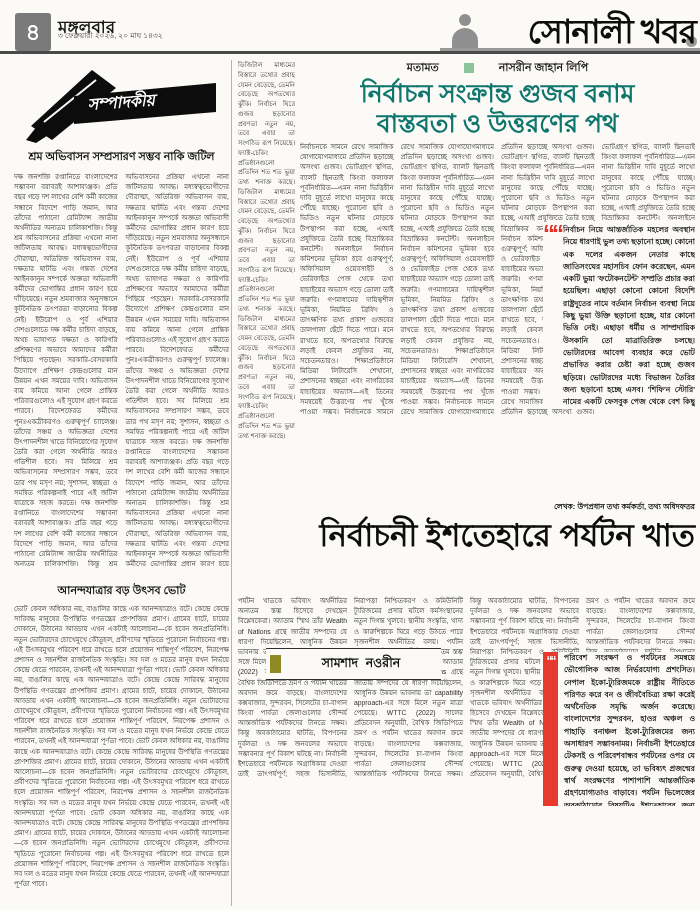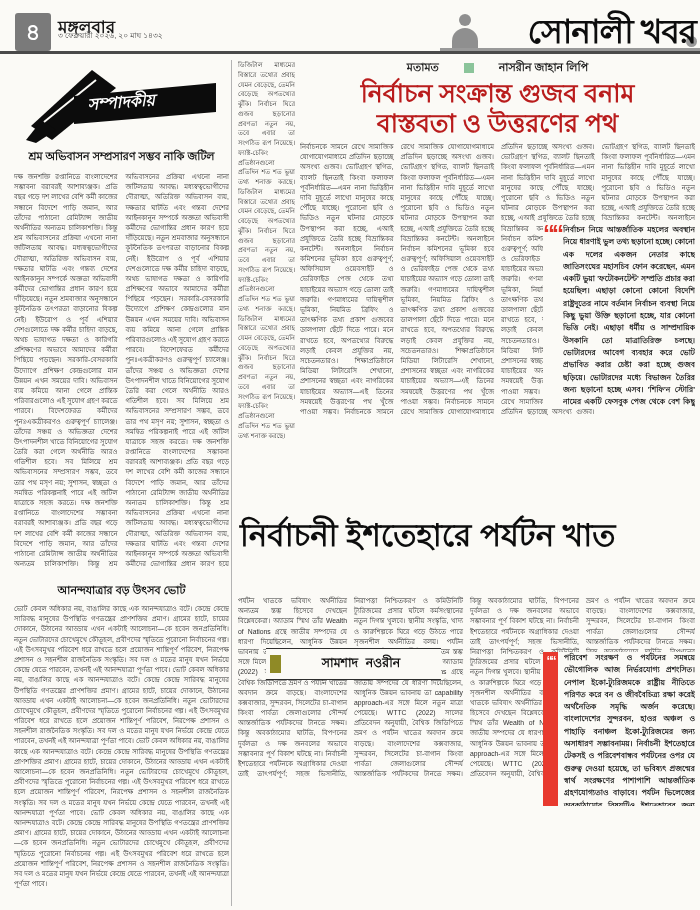--- a/index.html
+++ b/index.html
@@ -26,30 +26,30 @@
   .edlogo{left:26px;top:60px;width:192px;height:84px;}
   .ed-title{left:14px;top:148px;width:215px;font-size:11px;font-weight:800;text-align:center;color:#111;}
   .ed-body{left:14px;top:172px;width:215px;height:406px;column-count:2;column-gap:8px;}
   .ed-sub{left:14px;top:582px;width:215px;font-size:11px;font-weight:800;text-align:center;color:#111;}
   .ed-body2{left:14px;top:604px;width:215px;height:300px;}
   
   .op-colA{left:238px;top:60px;width:57px;height:450px;font-size:6.5px;}
   .kicker{left:300px;top:60px;width:395px;height:16px;display:flex;justify-content:center;align-items:center;gap:25px;
           font-size:11px;font-weight:700;color:#1a1a1a;}
   .ksq{width:10px;height:10px;background:#8bc49a;display:inline-block;}
-  .op-title{left:298px;top:79px;width:399px;text-align:center;font-size:25px;line-height:1.18;font-weight:800;color:#b91c1c;}
+  .op-title{left:298px;top:79px;width:399px;text-align:center;font-size:25px;line-height:1.18;font-weight:800;color:#0f766e;}
   .op-body{left:300px;top:142px;width:395px;height:358px;column-count:4;column-gap:7px;}
   .credit{left:440px;top:501px;width:255px;font-size:7.5px;font-weight:700;text-align:right;color:#111;}
   
   .quote1{left:543px;top:224px;width:152px;height:184px;background:#fbfaf6;display:flex;}
   .q1marks{width:20px;font-size:24px;line-height:0.8;font-weight:800;color:#e03228;letter-spacing:-3px;}
   .q1marks::before{content:"\201C\201C";}
   .qtext{flex:1;font-size:7.6px;font-weight:700;line-height:1.62;text-align:justify;color:#141414;overflow:hidden;}
   
-  .a2-title{left:240px;top:518px;width:455px;text-align:left;font-size:31px;line-height:1.15;font-weight:800;color:#0d0d0d;}
+  .a2-title{left:240px;top:518px;width:455px;text-align:right;font-size:31px;line-height:1.15;font-weight:800;color:#0d0d0d;}
   .a2-body{left:238px;top:596px;width:457px;height:309px;column-count:4;column-gap:7px;}
   .byline2{left:266px;top:648px;width:175px;height:30px;background:#fbfaf6;display:flex;align-items:center;
            border-top:1.5px solid #2e2e2e;border-bottom:1.5px solid #2e2e2e;}
   .bsq{width:11px;height:18px;background:#8f8a26;margin-left:4px;}
   .bname{flex:1;text-align:center;font-size:12.5px;font-weight:800;color:#111;font-family:Liberation Mono, monospace;}
   
   .quote2{left:543px;top:652px;width:152px;height:154px;background:#fbfaf6;display:flex;}
   .q2bar{width:15px;background:#e8392e;color:#fff;font-size:12px;font-weight:800;text-align:center;line-height:1;padding-top:3px;letter-spacing:-2px;}
   .q2bar::before{content:"\201C\201C";}
   .quote2 .qtext{padding-left:6px;}
@@ -94,20 +94,21 @@
   </div>
   <div class="abs op-title">
     <div>নির্বাচন সংক্রান্ত গুজব বনাম</div>
     <div>বাস্তবতা ও উত্তরণের পথ</div>
   </div>
   <div class="abs op-body flow">নির্বাচনকে সামনে রেখে সামাজিক যোগাযোগমাধ্যমে প্রতিদিন ছড়াচ্ছে অসংখ্য গুজব। ভোটগ্রহণ স্থগিত, ব্যালট ছিনতাই কিংবা ফলাফল পূর্বনির্ধারিত—এমন নানা ভিত্তিহীন দাবি মুহূর্তে লাখো মানুষের কাছে পৌঁছে যাচ্ছে। পুরোনো ছবি ও ভিডিও নতুন ঘটনার মোড়কে উপস্থাপন করা হচ্ছে, এআই প্রযুক্তিতে তৈরি হচ্ছে বিভ্রান্তিকর কনটেন্ট। অনলাইনে নির্বাচন কমিশনের ভূমিকা হবে গুরুত্বপূর্ণ; অফিসিয়াল ওয়েবসাইট ও ভেরিফাইড পেজ থেকে তথ্য যাচাইয়ের অভ্যাস গড়ে তোলা তাই জরুরি। গণমাধ্যমের দায়িত্বশীল ভূমিকা, নিয়মিত ব্রিফিং ও তাৎক্ষণিক তথ্য প্রকাশ গুজবের ডালপালা ছেঁটে দিতে পারে। মনে রাখতে হবে, অপতথ্যের বিরুদ্ধে লড়াই কেবল প্রযুক্তির নয়, সচেতনতারও। শিক্ষাপ্রতিষ্ঠানে মিডিয়া লিটারেসি শেখানো, প্রশাসনের স্বচ্ছতা এবং নাগরিকের যাচাইয়ের অভ্যাস—এই তিনের সমন্বয়েই উত্তরণের পথ খুঁজে পাওয়া সম্ভব। নির্বাচনকে সামনে রেখে সামাজিক যোগাযোগমাধ্যমে প্রতিদিন ছড়াচ্ছে অসংখ্য গুজব। ভোটগ্রহণ স্থগিত, ব্যালট ছিনতাই কিংবা ফলাফল পূর্বনির্ধারিত—এমন নানা ভিত্তিহীন দাবি মুহূর্তে লাখো মানুষের কাছে পৌঁছে যাচ্ছে। পুরোনো ছবি ও ভিডিও নতুন ঘটনার মোড়কে উপস্থাপন করা হচ্ছে, এআই প্রযুক্তিতে তৈরি হচ্ছে বিভ্রান্তিকর কনটেন্ট। অনলাইনে নির্বাচন কমিশনের ভূমিকা হবে গুরুত্বপূর্ণ; অফিসিয়াল ওয়েবসাইট ও ভেরিফাইড পেজ থেকে তথ্য যাচাইয়ের অভ্যাস গড়ে তোলা তাই জরুরি। গণমাধ্যমের দায়িত্বশীল ভূমিকা, নিয়মিত ব্রিফিং ও তাৎক্ষণিক তথ্য প্রকাশ গুজবের ডালপালা ছেঁটে দিতে পারে। মনে রাখতে হবে, অপতথ্যের বিরুদ্ধে লড়াই কেবল প্রযুক্তির নয়, সচেতনতারও। শিক্ষাপ্রতিষ্ঠানে মিডিয়া লিটারেসি শেখানো, প্রশাসনের স্বচ্ছতা এবং নাগরিকের যাচাইয়ের অভ্যাস—এই তিনের সমন্বয়েই উত্তরণের পথ খুঁজে পাওয়া সম্ভব। নির্বাচনকে সামনে রেখে সামাজিক যোগাযোগমাধ্যমে প্রতিদিন ছড়াচ্ছে অসংখ্য গুজব। ভোটগ্রহণ স্থগিত, ব্যালট ছিনতাই কিংবা ফলাফল পূর্বনির্ধারিত—এমন নানা ভিত্তিহীন দাবি মুহূর্তে লাখো মানুষের কাছে পৌঁছে যাচ্ছে। পুরোনো ছবি ও ভিডিও নতুন ঘটনার মোড়কে উপস্থাপন করা হচ্ছে, এআই প্রযুক্তিতে তৈরি হচ্ছে বিভ্রান্তিকর কনটেন্ট। অনলাইনে নির্বাচন কমিশনের ভূমিকা হবে গুরুত্বপূর্ণ; অফিসিয়াল ওয়েবসাইট ও ভেরিফাইড পেজ থেকে তথ্য যাচাইয়ের অভ্যাস গড়ে তোলা তাই জরুরি। গণমাধ্যমের দায়িত্বশীল ভূমিকা, নিয়মিত ব্রিফিং ও তাৎক্ষণিক তথ্য প্রকাশ গুজবের ডালপালা ছেঁটে দিতে পারে। মনে রাখতে হবে, অপতথ্যের বিরুদ্ধে লড়াই কেবল প্রযুক্তির নয়, সচেতনতারও। শিক্ষাপ্রতিষ্ঠানে মিডিয়া লিটারেসি শেখানো, প্রশাসনের স্বচ্ছতা এবং নাগরিকের যাচাইয়ের অভ্যাস—এই তিনের সমন্বয়েই উত্তরণের পথ খুঁজে পাওয়া সম্ভব। নির্বাচনকে সামনে রেখে সামাজিক যোগাযোগমাধ্যমে প্রতিদিন ছড়াচ্ছে অসংখ্য গুজব। ভোটগ্রহণ স্থগিত, ব্যালট ছিনতাই কিংবা ফলাফল পূর্বনির্ধারিত—এমন নানা ভিত্তিহীন দাবি মুহূর্তে লাখো মানুষের কাছে পৌঁছে যাচ্ছে। পুরোনো ছবি ও ভিডিও নতুন ঘটনার মোড়কে উপস্থাপন করা হচ্ছে, এআই প্রযুক্তিতে তৈরি হচ্ছে বিভ্রান্তিকর কনটেন্ট। অনলাইনে নির্বাচন কমিশনের ভূমিকা হবে গুরুত্বপূর্ণ; অফিসিয়াল ওয়েবসাইট ও ভেরিফাইড পেজ থেকে তথ্য যাচাইয়ের অভ্যাস গড়ে তোলা তাই জরুরি। গণমাধ্যমের দায়িত্বশীল ভূমিকা, নিয়মিত ব্রিফিং ও তাৎক্ষণিক তথ্য প্রকাশ গুজবের ডালপালা ছেঁটে দিতে পারে। মনে রাখতে হবে, অপতথ্যের বিরুদ্ধে লড়াই কেবল প্রযুক্তির নয়, সচেতনতারও। শিক্ষাপ্রতিষ্ঠানে মিডিয়া লিটারেসি শেখানো, প্রশাসনের স্বচ্ছতা এবং নাগরিকের যাচাইয়ের অভ্যাস—এই তিনের সমন্বয়েই উত্তরণের পথ খুঁজে পাওয়া সম্ভব।</div>
   <div class="abs quote1">
     <div class="q1marks"></div>
     <div class="qtext">নির্বাচন নিয়ে আন্তর্জাতিক মহলের অবস্থান নিয়ে ধারণাই ভুল তথ্য ছড়ানো হচ্ছে। কোনো এক দলের একজন নেতার কাছে জাতিসংঘের মহাসচিব ফোন করেছেন, এমন একটি ভুয়া 'ফটোকনটেন্ট' সম্প্রতি প্রচার করা হয়েছিল। এছাড়া কোনো কোনো বিদেশি রাষ্ট্রদূতের নামে বর্তমান নির্বাচন ব্যবস্থা নিয়ে কিছু ভুয়া উক্তি ছড়ানো হচ্ছে, যার কোনো ভিত্তি নেই। এছাড়া ধর্মীয় ও সাম্প্রদায়িক উসকানি তো মাত্রাতিরিক্ত চলছে। ভোটারদের আবেগ ব্যবহার করে ভোট প্রভাবিত করার চেষ্টা করা হচ্ছে গুজব ছড়িয়ে। ভোটারদের মধ্যে বিভাজন তৈরির জন্য ছড়ানো হচ্ছে এসব। 'শিফি'ন স্টোরি' নামের একটি ফেসবুক পেজ থেকে বেশ কিছু ভিত্তিহীন প্রচার করা হয়, যেখানে দাবি করা হয় যে একটি নির্দিষ্ট</div>
   </div>
+  <div class="abs credit">লেখক: উপপ্রধান তথ্য কর্মকর্তা, তথ্য অধিদফতর</div>
 
   <div class="abs a2-title">
     <div>নির্বাচনী ইশতেহারে পর্যটন খাত</div>
   </div>
   <div class="abs a2-body flow">পর্যটন খাতকে ভবিষ্যৎ অর্থনীতির অন্যতম স্তম্ভ হিসেবে দেখছেন বিশ্লেষকেরা। অ্যাডাম স্মিথ তাঁর Wealth of Nations গ্রন্থে জাতীয় সম্পদের যে ধারণা দিয়েছিলেন, আধুনিক উন্নয়ন ভাবনায় তা capability approach-এর সঙ্গে মিলে নতুন মাত্রা পেয়েছে। WTTC (2022) সালের প্রতিবেদন অনুযায়ী, বৈশ্বিক জিডিপিতে ভ্রমণ ও পর্যটন খাতের অবদান ক্রমে বাড়ছে। বাংলাদেশের কক্সবাজার, সুন্দরবন, সিলেটের চা-বাগান কিংবা পার্বত্য জেলাগুলোর সৌন্দর্য আন্তর্জাতিক পর্যটকদের টানতে সক্ষম। কিন্তু অবকাঠামোর ঘাটতি, বিপণনের দুর্বলতা ও দক্ষ জনবলের অভাবে সম্ভাবনার পূর্ণ বিকাশ ঘটছে না। নির্বাচনী ইশতেহারে পর্যটনকে অগ্রাধিকার দেওয়া তাই তাৎপর্যপূর্ণ; সহজ ভিসানীতি, নিরাপত্তা নিশ্চিতকরণ ও কমিউনিটি ট্যুরিজমের প্রসার ঘটলে কর্মসংস্থানের নতুন দিগন্ত খুলবে। স্থানীয় সংস্কৃতি, খাদ্য ও কারুশিল্পকে ঘিরে গড়ে উঠতে পারে সৃজনশীল অর্থনীতির বলয়। পর্যটন খাতকে ভবিষ্যৎ অর্থনীতির অন্যতম স্তম্ভ হিসেবে দেখছেন বিশ্লেষকেরা। অ্যাডাম স্মিথ তাঁর Wealth of Nations গ্রন্থে জাতীয় সম্পদের যে ধারণা দিয়েছিলেন, আধুনিক উন্নয়ন ভাবনায় তা capability approach-এর সঙ্গে মিলে নতুন মাত্রা পেয়েছে। WTTC (2022) সালের প্রতিবেদন অনুযায়ী, বৈশ্বিক জিডিপিতে ভ্রমণ ও পর্যটন খাতের অবদান ক্রমে বাড়ছে। বাংলাদেশের কক্সবাজার, সুন্দরবন, সিলেটের চা-বাগান কিংবা পার্বত্য জেলাগুলোর সৌন্দর্য আন্তর্জাতিক পর্যটকদের টানতে সক্ষম। কিন্তু অবকাঠামোর ঘাটতি, বিপণনের দুর্বলতা ও দক্ষ জনবলের অভাবে সম্ভাবনার পূর্ণ বিকাশ ঘটছে না। নির্বাচনী ইশতেহারে পর্যটনকে অগ্রাধিকার দেওয়া তাই তাৎপর্যপূর্ণ; সহজ ভিসানীতি, নিরাপত্তা নিশ্চিতকরণ ও কমিউনিটি ট্যুরিজমের প্রসার ঘটলে কর্মসংস্থানের নতুন দিগন্ত খুলবে। স্থানীয় সংস্কৃতি, খাদ্য ও কারুশিল্পকে ঘিরে গড়ে উঠতে পারে সৃজনশীল অর্থনীতির বলয়। পর্যটন খাতকে ভবিষ্যৎ অর্থনীতির অন্যতম স্তম্ভ হিসেবে দেখছেন বিশ্লেষকেরা। অ্যাডাম স্মিথ তাঁর Wealth of Nations গ্রন্থে জাতীয় সম্পদের যে ধারণা দিয়েছিলেন, আধুনিক উন্নয়ন ভাবনায় তা capability approach-এর সঙ্গে মিলে নতুন মাত্রা পেয়েছে। WTTC (2022) সালের প্রতিবেদন অনুযায়ী, বৈশ্বিক জিডিপিতে ভ্রমণ ও পর্যটন খাতের অবদান ক্রমে বাড়ছে। বাংলাদেশের কক্সবাজার, সুন্দরবন, সিলেটের চা-বাগান কিংবা পার্বত্য জেলাগুলোর সৌন্দর্য আন্তর্জাতিক পর্যটকদের টানতে সক্ষম। কিন্তু অবকাঠামোর ঘাটতি, বিপণনের দুর্বলতা ও দক্ষ জনবলের অভাবে সম্ভাবনার পূর্ণ বিকাশ ঘটছে না। নির্বাচনী ইশতেহারে পর্যটনকে অগ্রাধিকার দেওয়া তাই তাৎপর্যপূর্ণ; সহজ ভিসানীতি, নিরাপত্তা নিশ্চিতকরণ ও কমিউনিটি ট্যুরিজমের প্রসার ঘটলে কর্মসংস্থানের নতুন দিগন্ত খুলবে। স্থানীয় সংস্কৃতি, খাদ্য ও কারুশিল্পকে ঘিরে গড়ে উঠতে পারে সৃজনশীল অর্থনীতির বলয়।</div>
   <div class="abs byline2">
     <span class="bsq"></span>
     <span class="bname">সামশাদ নওরীন</span>
   </div>
   <div class="abs quote2">

